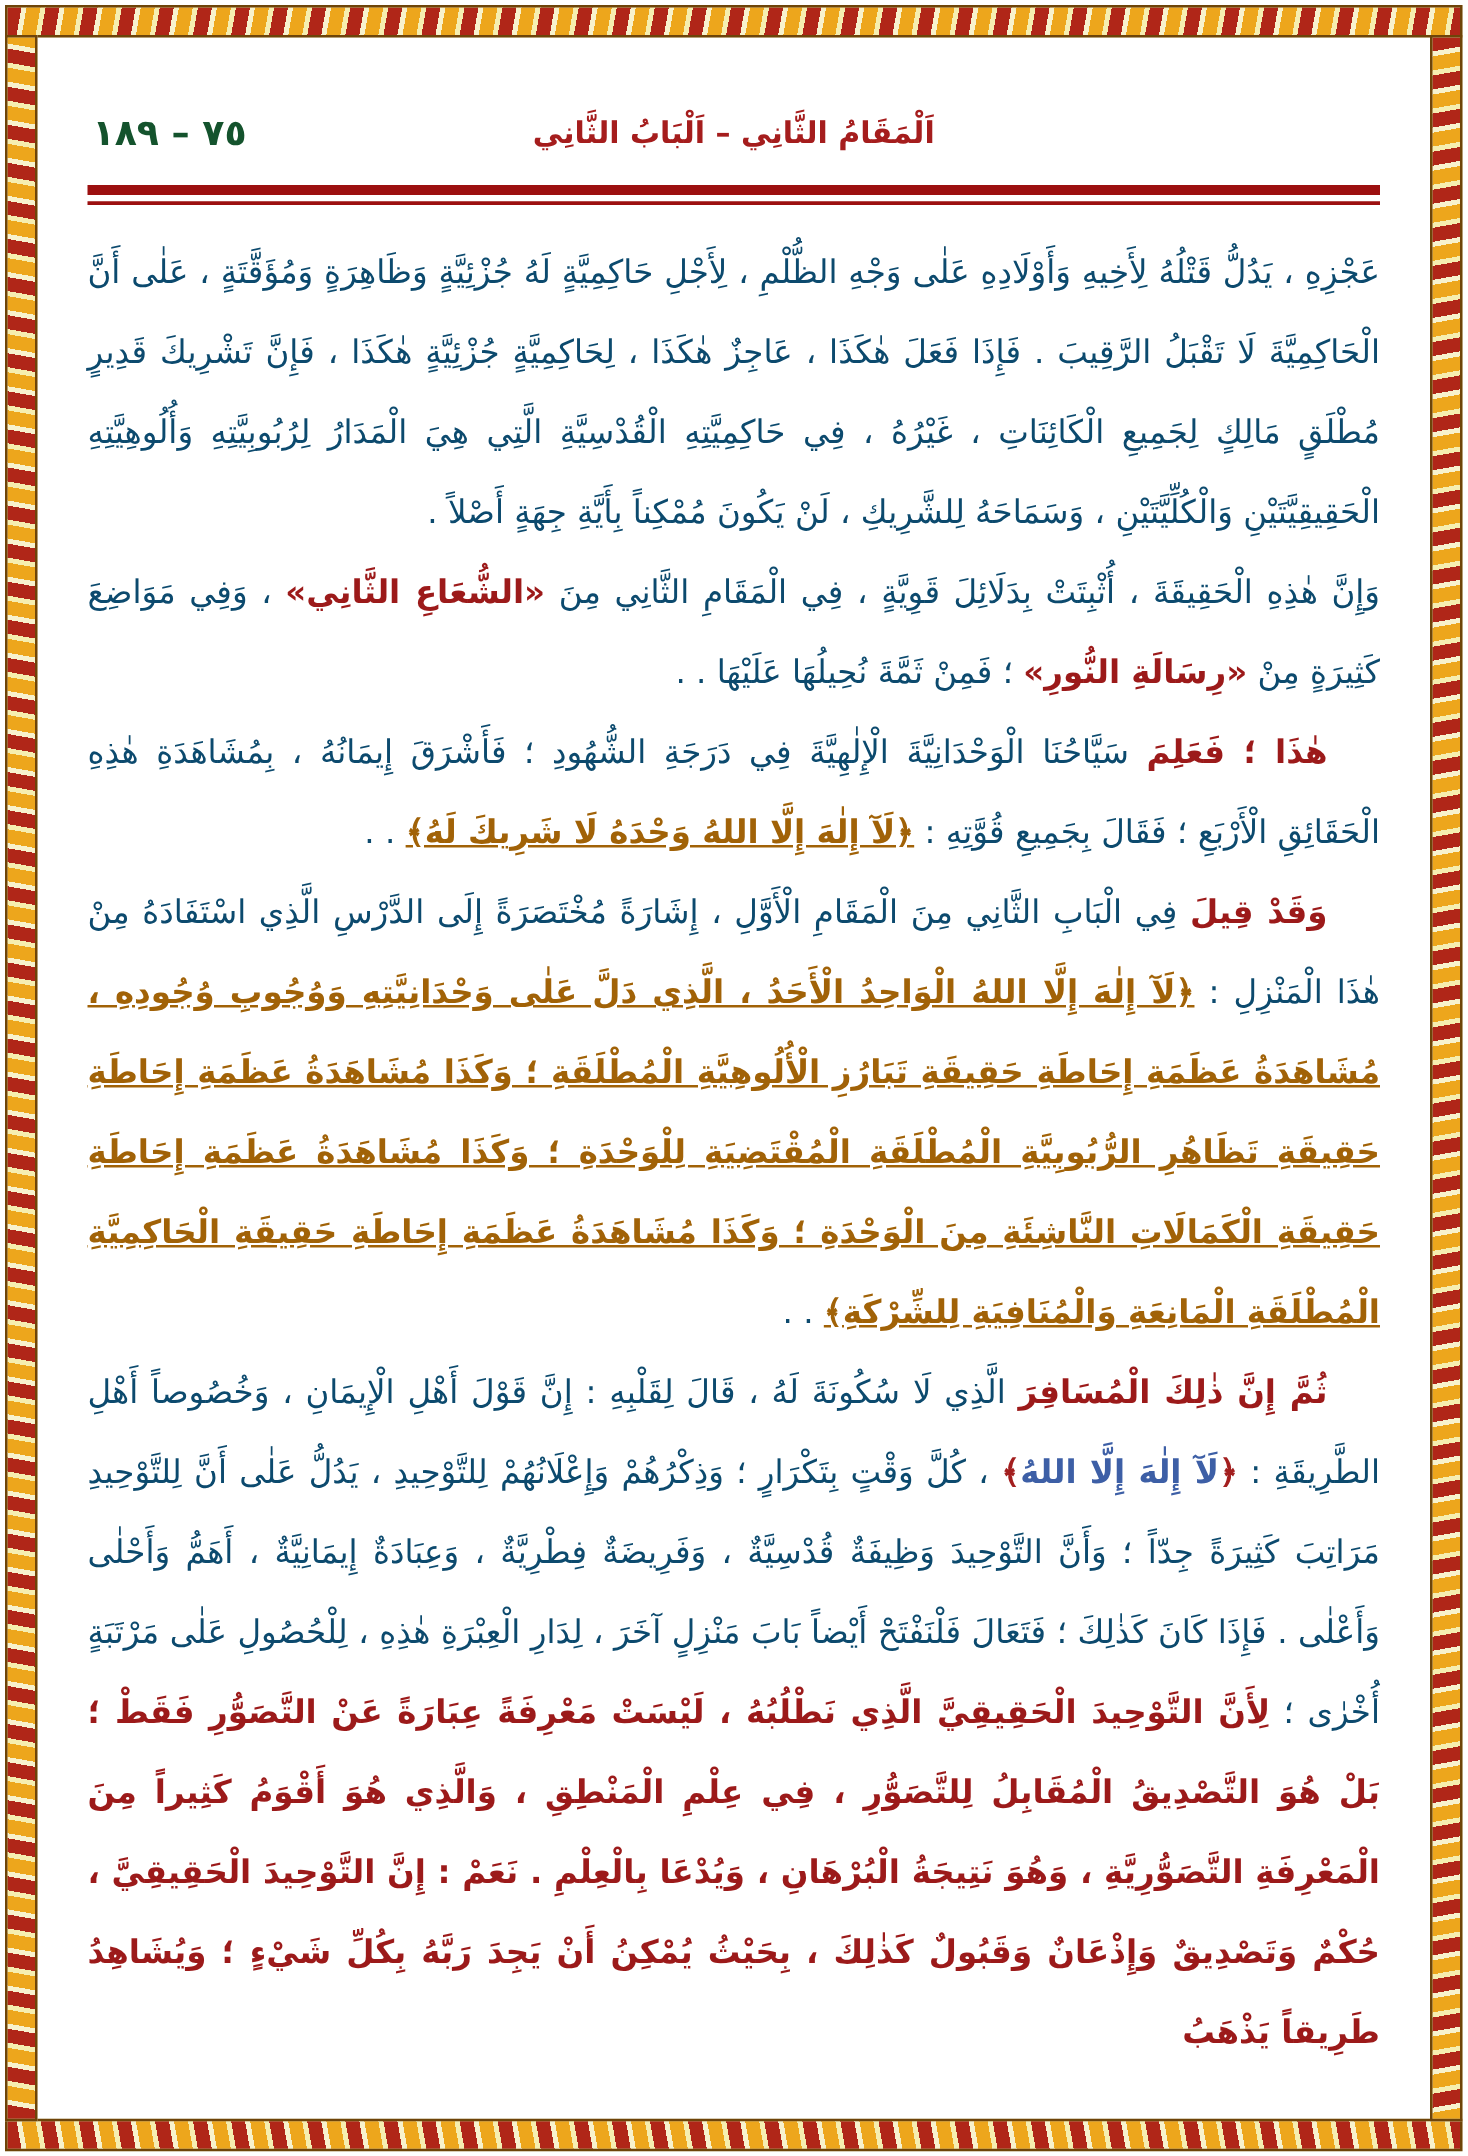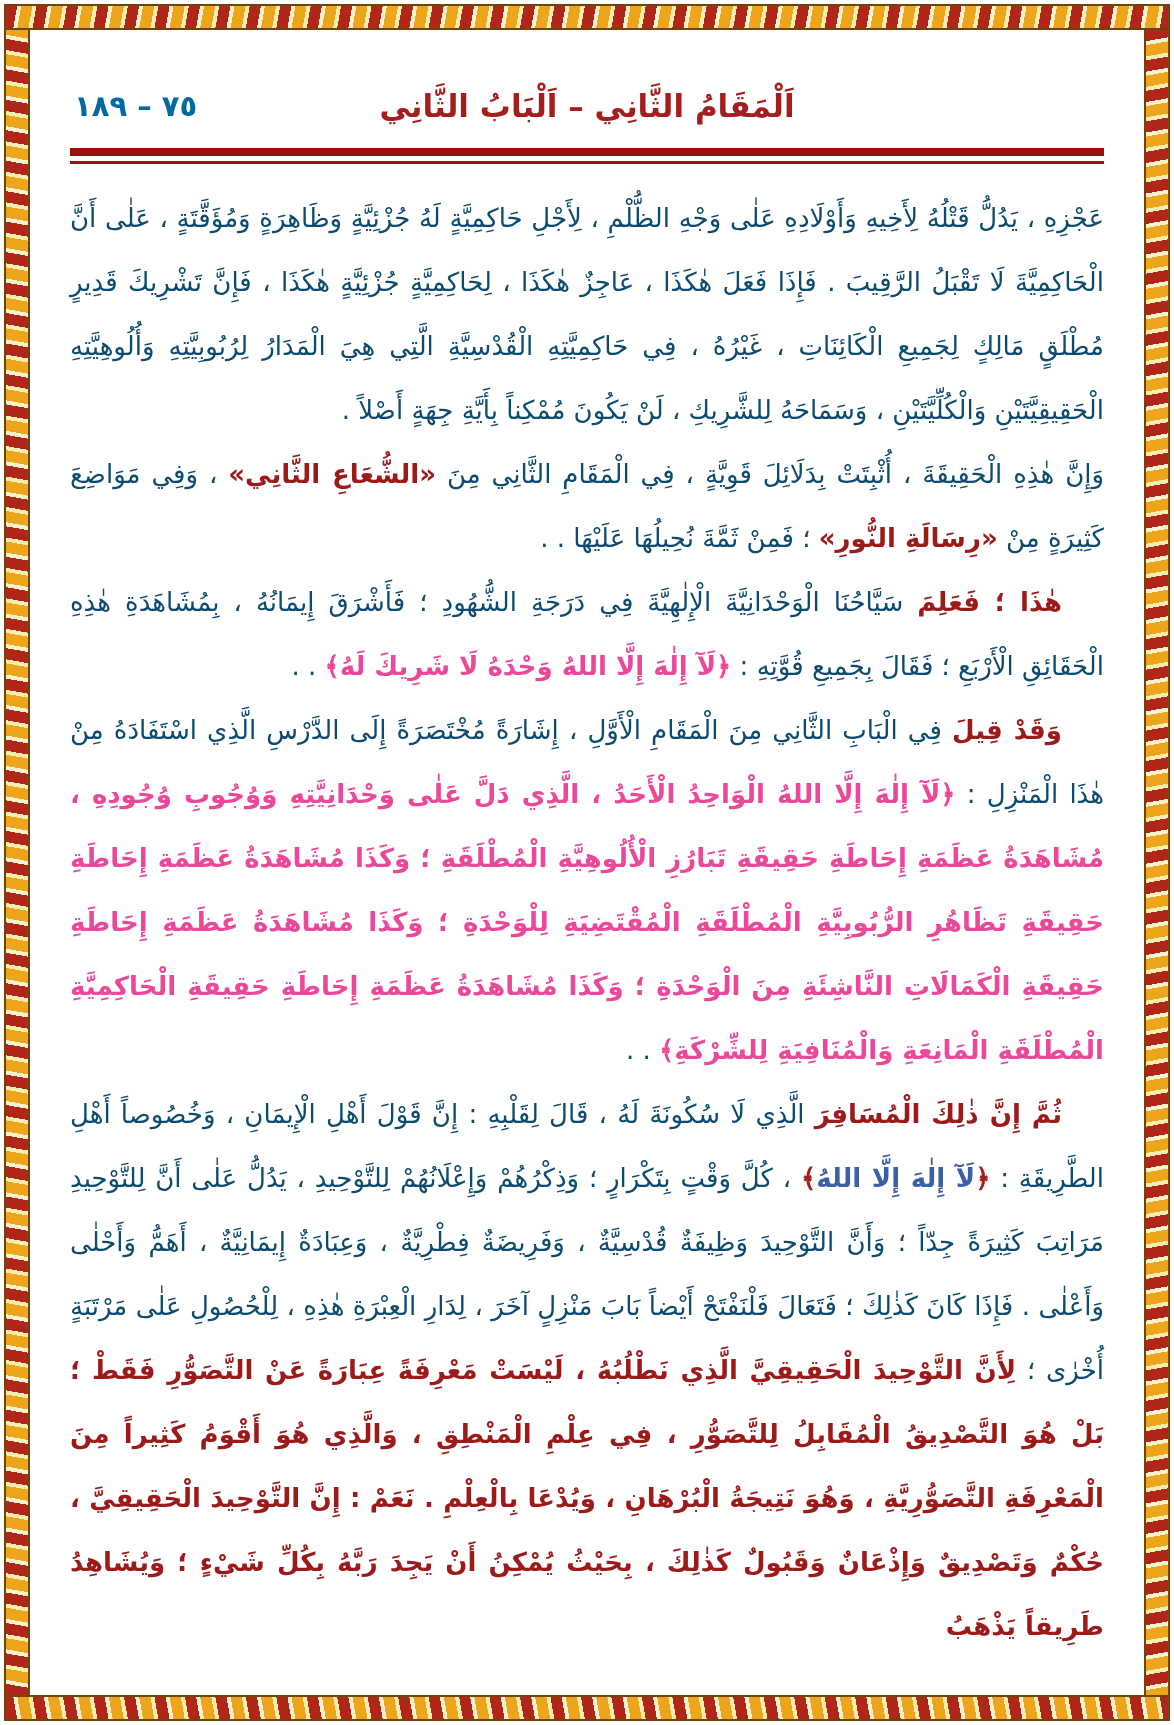--- a/index.html
+++ b/index.html
@@ -30,44 +30,44 @@
   
   .content{
     position:absolute;inset:32px;
     padding:46px 38px 10px 38px;
     direction:rtl;
     overflow:hidden;
   }
   .hdr{position:relative;height:56px;}
   .hdr-title{
     text-align:center;
-    font-size:31px;font-weight:bold;color:#a51d1d;
+    font-size:24px;font-weight:bold;color:#a51d1d;
     line-height:56px;
   }
   .hdr-pagenum{
     position:absolute;left:4px;top:0;
-    font-size:29px;font-weight:bold;color:#0369a1;
+    font-size:29px;font-weight:bold;color:#14532d;
     line-height:56px;
   }
   .rule-thick{height:8px;background:#9c1010;margin-top:14px;}
   .rule-thin{height:3px;background:#9c1010;margin-top:5px;}
 
   .body-text{margin-top:22px;}
   .body-text p{
     margin:0;
     font-size:26px;
     line-height:64px;
     text-align:justify;
     text-justify:inter-word;
     color:#151515;
   }
   .body-text p.indent{text-indent:42px;}
   .t-black{color:#0c4a6e;}
   .t-red{color:#9c1a1a;font-weight:bold;}
-  .t-verse{color:#ec4899;font-weight:bold;}
+  .t-verse{color:#a16207;font-weight:bold;text-decoration:underline;}
   .t-blue{color:#3d5fa6;font-weight:bold;margin-top:20px;}
   .t-bracket{color:#a31f1f;font-weight:bold;}
 </style>
 </head>
 <body>
 
 <div class="page">
 
   <div class="bd bd-top"></div>
   <div class="bd bd-bottom"></div>

